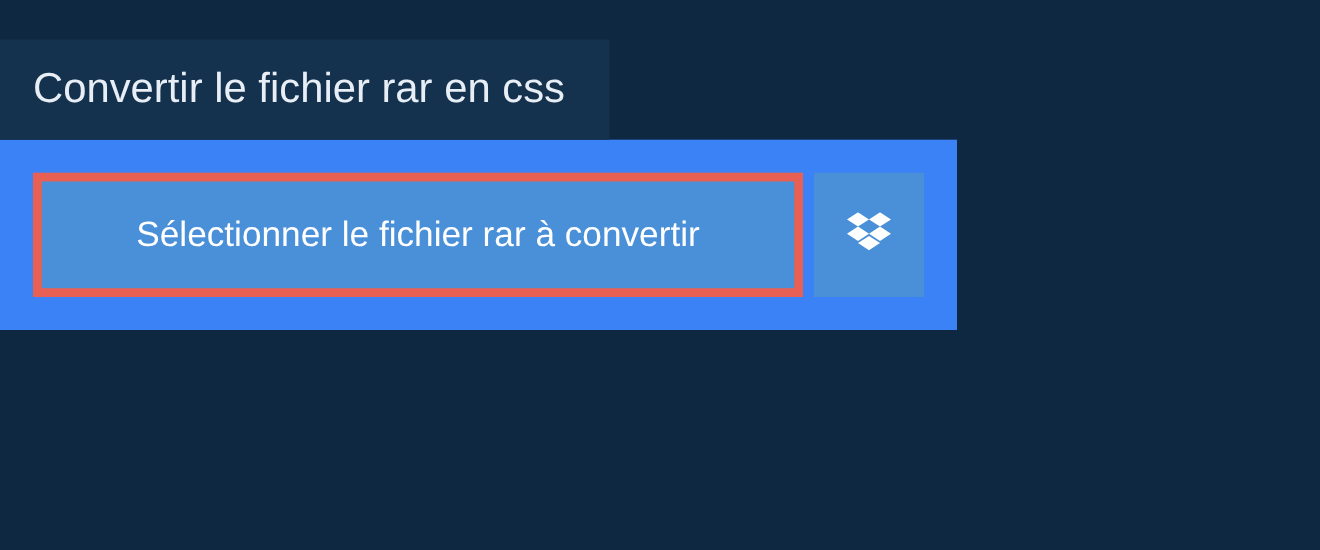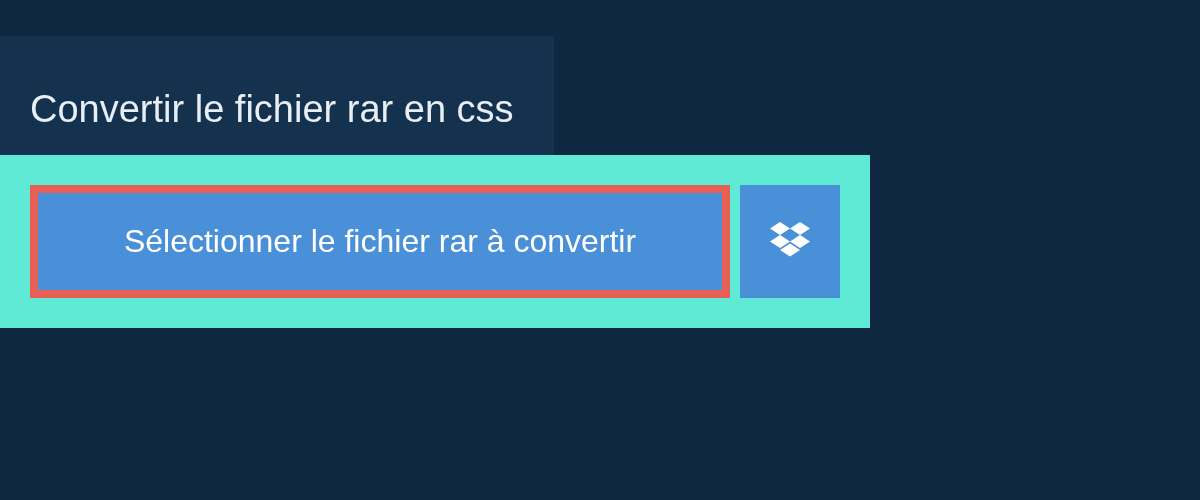--- a/index.html
+++ b/index.html
@@ -13,24 +13,23 @@
     .tab-header {
       display: inline-block;
       background: #14324d;
       padding: 24px 40px 24px 30px;
       margin-top: 36px;
     }
     .tab-title {
       color: #e8eef5;
       font-size: 38px;
       font-weight: 300;
-      margin-top: 28px;
     }
     .panel {
-      background: #5eead4;
+      background: #3b82f6;
       padding: 30px;
       width: 870px;
     }
     .button-row {
       display: flex;
       gap: 10px;
     }
     .select-file-btn {
       background: #4a90d9;
       border: 8px solid #e85f54;

